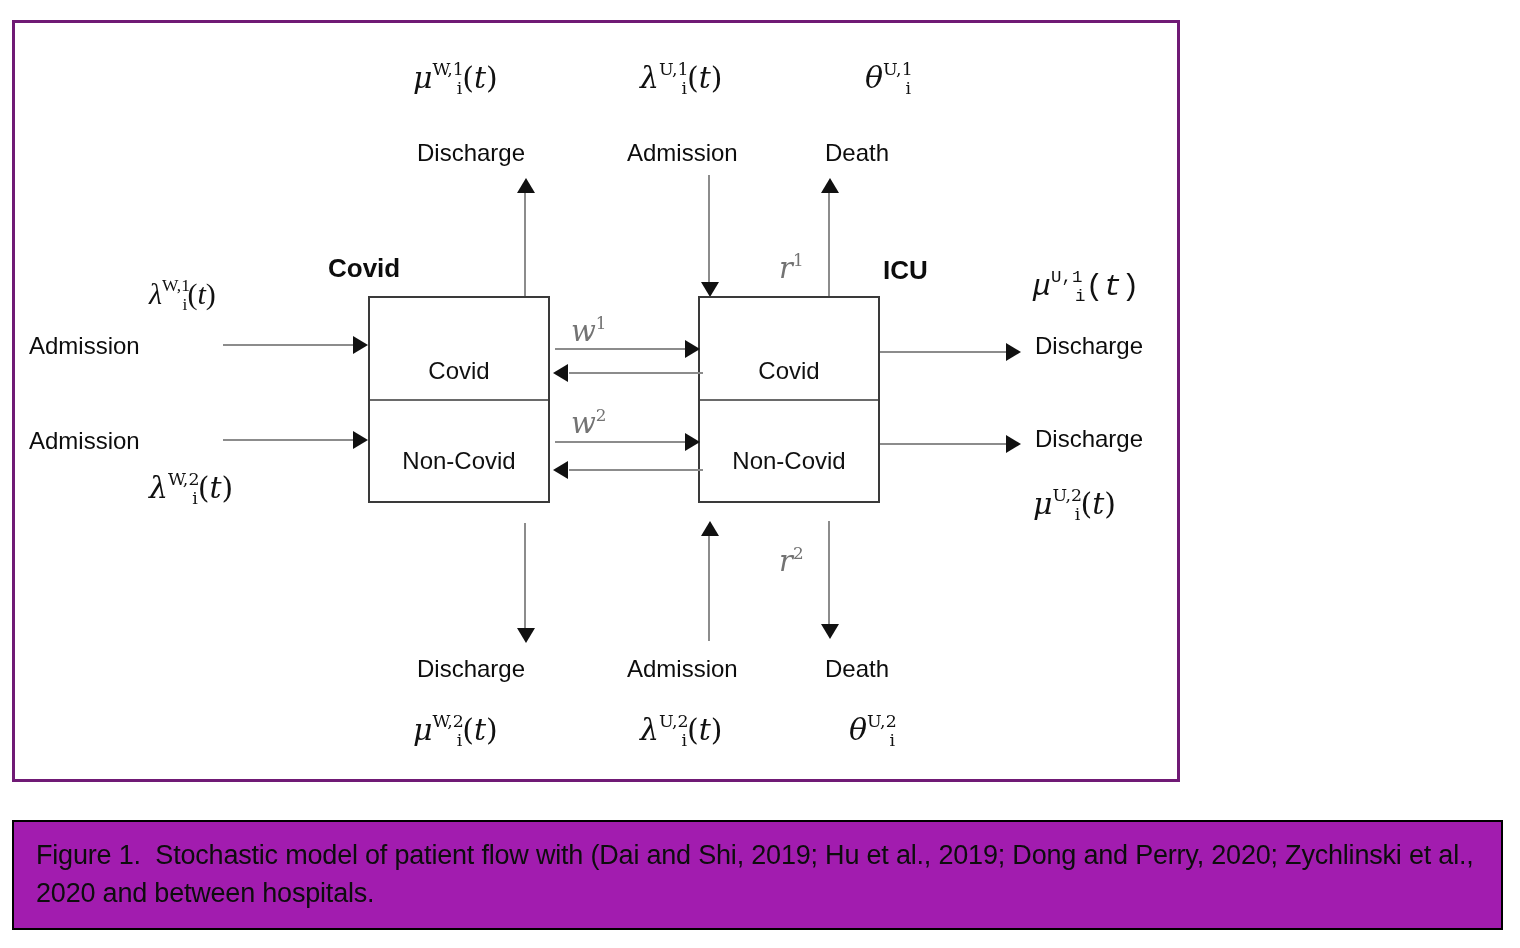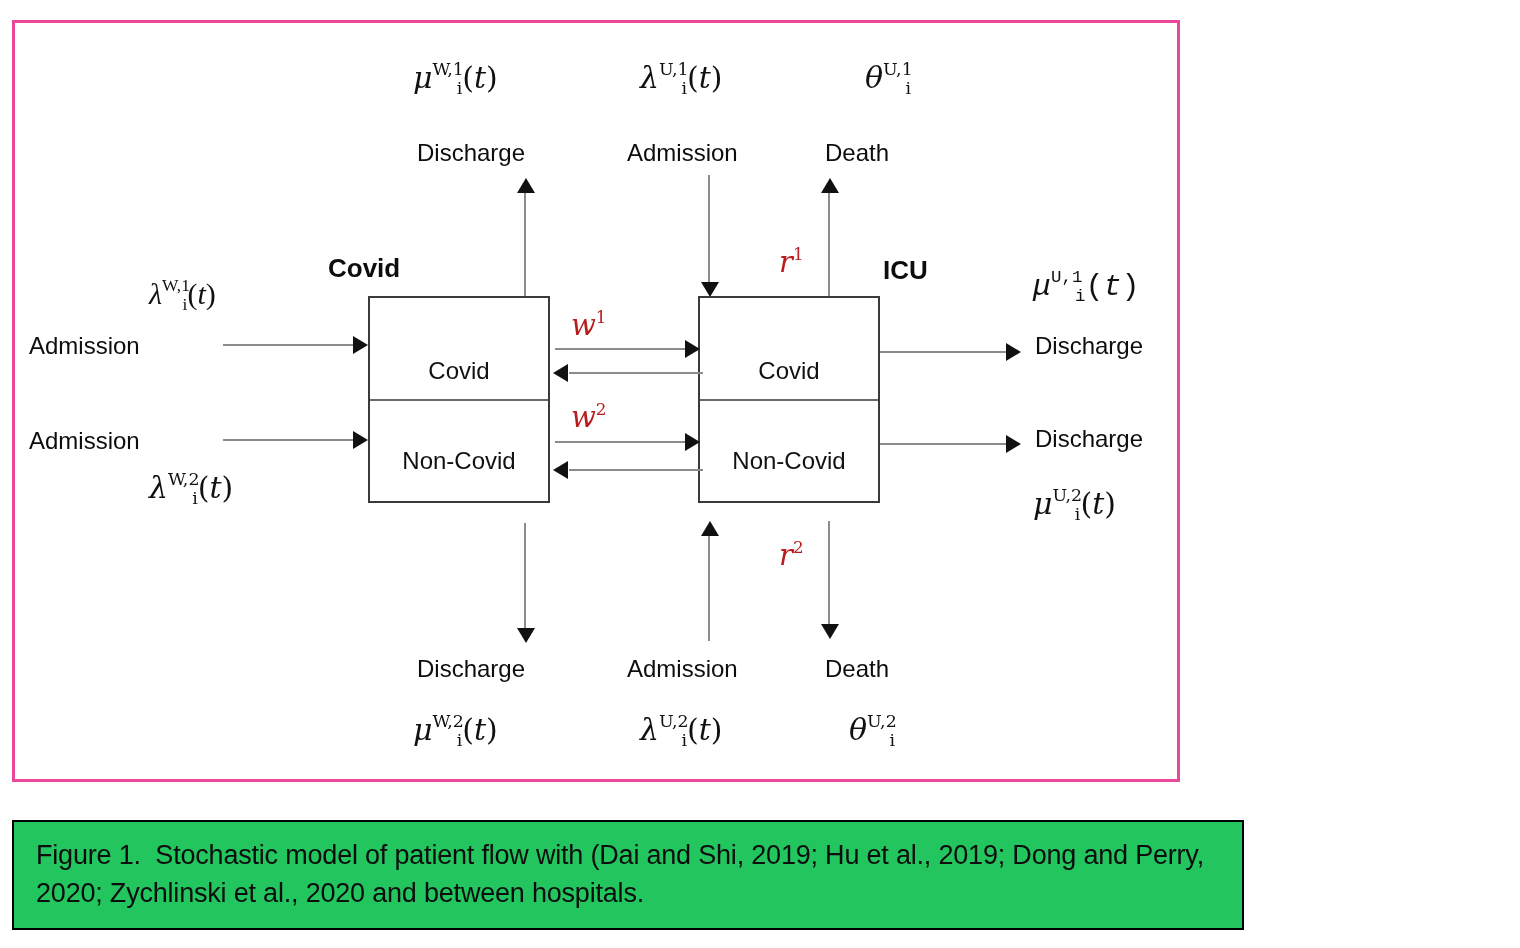--- a/index.html
+++ b/index.html
@@ -2,46 +2,46 @@
 <html><head>
 <meta charset="utf-8">
 <style>
   html,body{margin:0;padding:0;background:#ffffff;}
   body{width:1520px;height:948px;font-family:"Liberation Sans",sans-serif;-webkit-font-smoothing:antialiased;}
   #root{position:relative;width:1520px;height:948px;overflow:hidden;background:#fff;}
 
   
   .figure-frame{
     position:absolute;left:12px;top:20px;width:1168px;height:762px;
-    border:3px solid #ec4899;background:#fff;box-sizing:border-box;padding-left:48px;
+    border:3px solid #701a75;background:#fff;box-sizing:border-box;padding-left:48px;
   }
 
   
   .caption-box{
-    position:absolute;left:12px;top:820px;width:1232px;height:110px;
-    border:2px solid #000;background:#22c55e;box-sizing:border-box;
+    position:absolute;left:12px;top:820px;width:1491px;height:110px;
+    border:2px solid #000;background:#a21caf;box-sizing:border-box;
     padding:14px 22px 0 22px;
   }
   .caption-text{
     font-family:"Liberation Sans",sans-serif;
     font-size:27px;line-height:38px;color:#0d0d0d;font-weight:400;
     letter-spacing:-0.2px;white-space:pre-wrap;
   }
 
   
   .lbl{position:absolute;white-space:nowrap;color:#0d0d0d;}
   .txt{font-family:Liberation Sans, sans-serif;font-size:24px;line-height:24px;}
   .txt-bold{font-family:"Liberation Sans",sans-serif;font-size:26px;font-weight:bold;line-height:26px;}
   .math{font-family:"DejaVu Serif","Liberation Serif",serif;font-style:italic;font-size:30px;line-height:30px;color:#111;}
   .math sup,.math sub{font-style:normal;font-size:0.58em;line-height:0;}
   .math sup{vertical-align:0.75em;}
   .math sub{vertical-align:-0.35em;margin-left:-0.42em;}
   .math .paren{font-style:normal;}
   .math .tt{font-style:italic;}
-  .math-sm{font-family:"DejaVu Serif","Liberation Serif",serif;font-style:italic;font-size:29px;line-height:29px;color:#b91c1c;}
+  .math-sm{font-family:"DejaVu Serif","Liberation Serif",serif;font-style:italic;font-size:29px;line-height:29px;color:#737373;margin-top:6px;}
   .math-sm sup{font-style:normal;font-size:0.58em;vertical-align:0.72em;line-height:0;}
 
   
   .unitbox{
     position:absolute;box-sizing:border-box;border:2px solid #3a3a3a;background:#fff;
   }
   .unitbox .divider{
     position:absolute;left:0;right:0;height:2px;background:#6a6a6a;
   }
   .unitbox .rowlabel{

